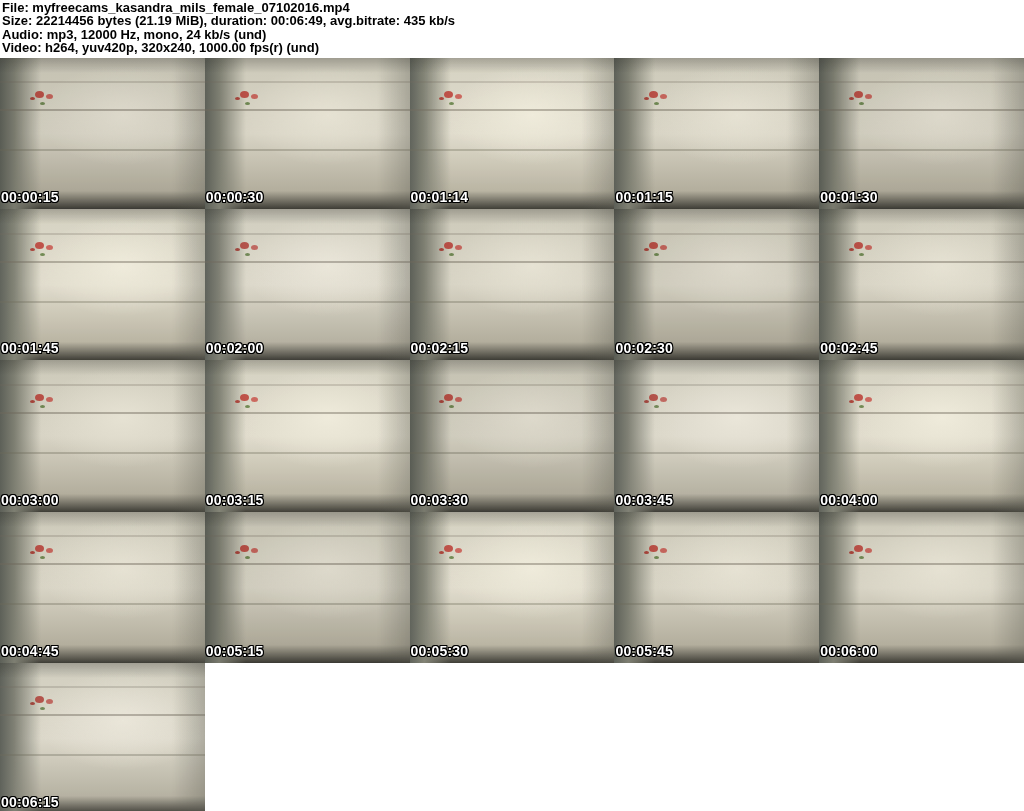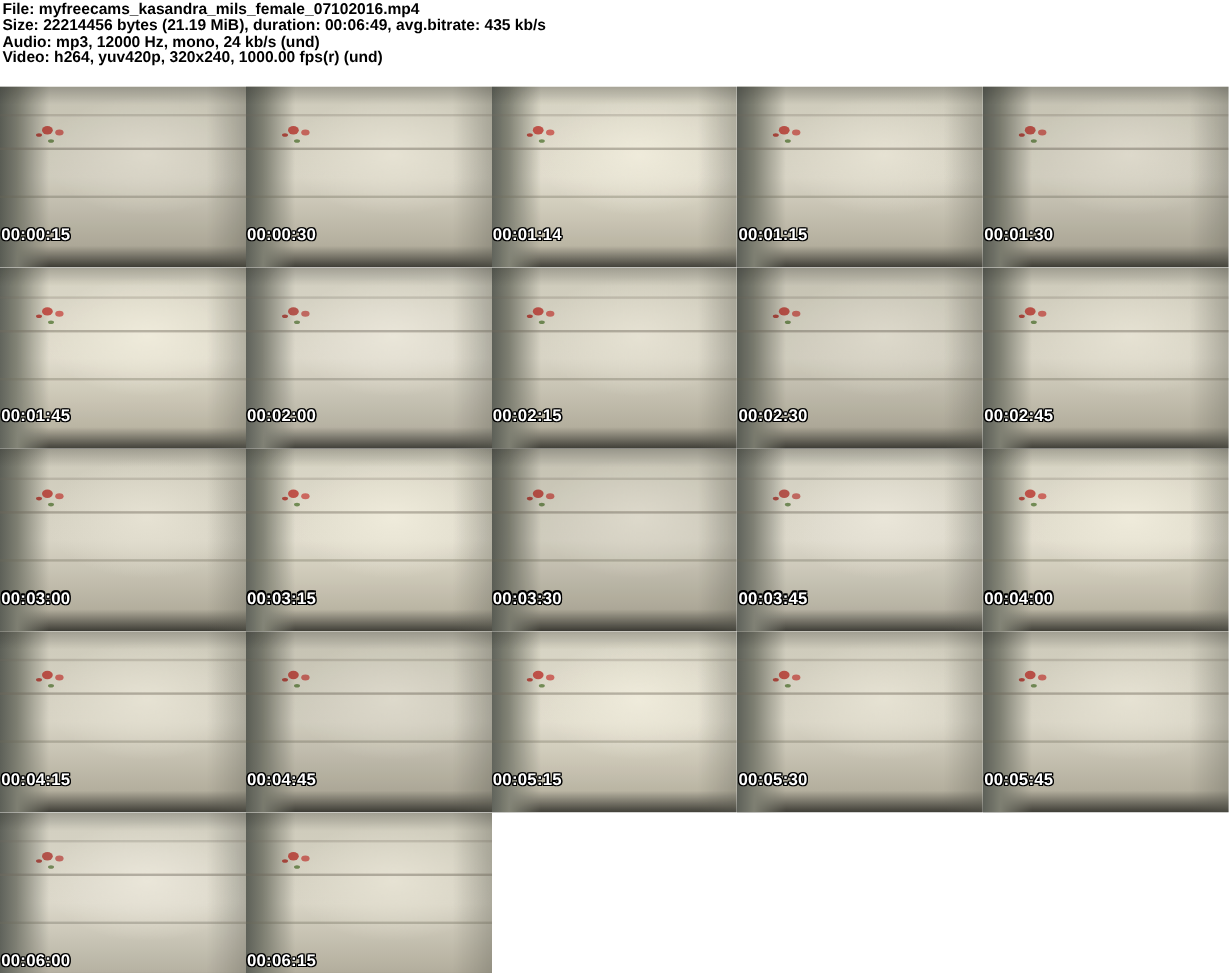--- a/index.html
+++ b/index.html
@@ -10,21 +10,21 @@
   body {
     width: 1024px;
     height: 811px;
     overflow: hidden;
     font-family: "Liberation Sans", sans-serif;
   }
   
   .header {
     box-sizing: border-box;
     width: 1024px;
-    height: 72px;
+    height: 58px;
     padding: 1px 0 0 2px;
     background: #ffffff;
   }
   .header .meta-line {
     font-size: 13px;
     font-weight: bold;
     line-height: 13.4px;
     color: #000000;
     white-space: nowrap;
   }
@@ -70,21 +70,21 @@
     background: #b43a32;
     box-shadow: 10px 2px 0 -1px #c1524a, -7px 4px 0 -2px #a03028, 3px 9px 0 -2px #5d7a3f;
     opacity: 0.85;
   }
   .thumb:nth-child(3n)   .scene { filter: brightness(1.04); }
   .thumb:nth-child(4n+1) .scene { filter: brightness(0.96); }
   .thumb:nth-child(7n)   .scene { filter: saturate(0.9) brightness(1.02); }
   .timestamp {
     position: absolute;
     left: 1px;
-    bottom: 20px;
+    bottom: 4px;
     font-size: 14px;
     font-weight: bold;
     letter-spacing: 0.2px;
     color: #ffffff;
     text-shadow:
       -1px -1px 0 #000, 1px -1px 0 #000, -1px 1px 0 #000, 1px 1px 0 #000,
       -1px 0 0 #000, 1px 0 0 #000, 0 -1px 0 #000, 0 1px 0 #000;
   }
 </style>
 </head>
@@ -153,24 +153,20 @@
     <div class="thumb">
       <div class="scene"></div>
       <span class="timestamp">00:03:45</span>
     </div>
     <div class="thumb">
       <div class="scene"></div>
       <span class="timestamp">00:04:00</span>
     </div>
     <div class="thumb">
       <div class="scene"></div>
-      <span class="timestamp">00:04:15</span>
-    </div>
-    <div class="thumb">
-      <div class="scene"></div>
       <span class="timestamp">00:04:45</span>
     </div>
     <div class="thumb">
       <div class="scene"></div>
       <span class="timestamp">00:05:15</span>
     </div>
     <div class="thumb">
       <div class="scene"></div>
       <span class="timestamp">00:05:30</span>
     </div>

